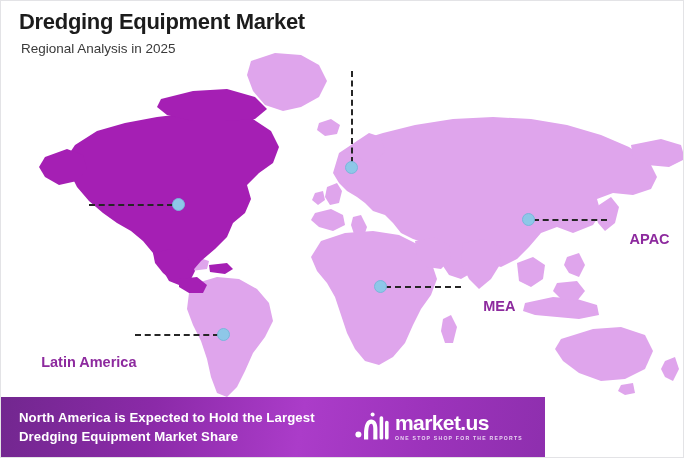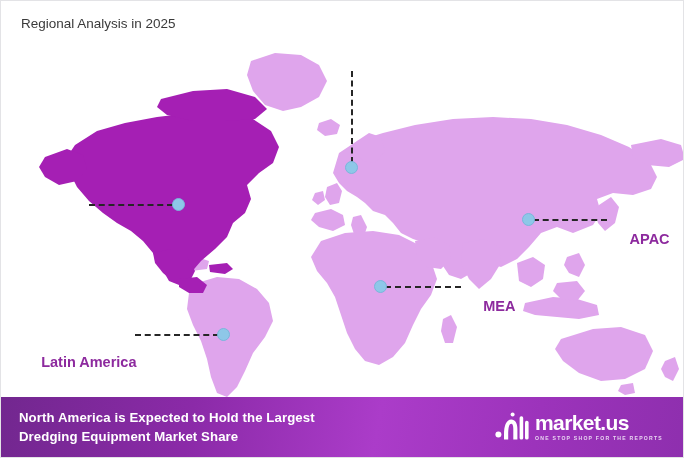--- a/index.html
+++ b/index.html
@@ -35,21 +35,21 @@
   .leader.vert{height:auto;width:0;border-top:none;border-left:2px dashed #262626;}
   .rlabel{
     position:absolute;color:#8d2a9e;font-weight:bold;z-index:32;
     line-height:1.25;white-space:pre;
   }
   .rlabel.big{font-size:15.5px;}
   .rlabel.mid{font-size:14.5px;}
   .rlabel .amount{display:block;}
   
   .footer{
-    position:absolute;left:0;bottom:0;width:684px;height:60px;z-index:50;
+    position:absolute;left:0;bottom:0;width:544px;height:60px;z-index:50;
     background:linear-gradient(100deg,#72278f 0%,#8b2aa8 28%,#ab3cc9 55%,#9c33bb 78%,#8e2fae 100%);
     display:flex;align-items:center;justify-content:space-between;
     box-sizing:border-box;padding:0 16px 0 18px;
   }
   .footer-text{
     color:#ffffff;font-size:13.2px;font-weight:bold;line-height:1.45;
     letter-spacing:.1px;
   }
   .footer-text span{display:block;}
   .logo{display:flex;align-items:center;gap:6px;padding-right:6px;}
@@ -60,20 +60,21 @@
     color:#e9d6f2;font-size:5.1px;font-weight:bold;letter-spacing:1.25px;
     margin-top:3px;text-align:right;
   }
 </style>
 </head>
 <body>
 
 <div class="frame">
 
   <div class="header">
+    <h1 class="title">Dredging Equipment Market</h1>
     <p class="subtitle">Regional Analysis in 2025</p>
   </div>
 
   <div class="map-wrap">
     <svg class="map-svg" viewBox="0 0 684 370">
       <g fill="#dfa5ec">
 
         <path d="M250 34 L274 26 L300 28 L318 38 L326 54 L318 70 L300 80 L282 84 L264 78 L252 64 L246 48 Z"></path>
 
         <path d="M318 96 L330 92 L339 98 L336 107 L324 109 L316 103 Z"></path>

